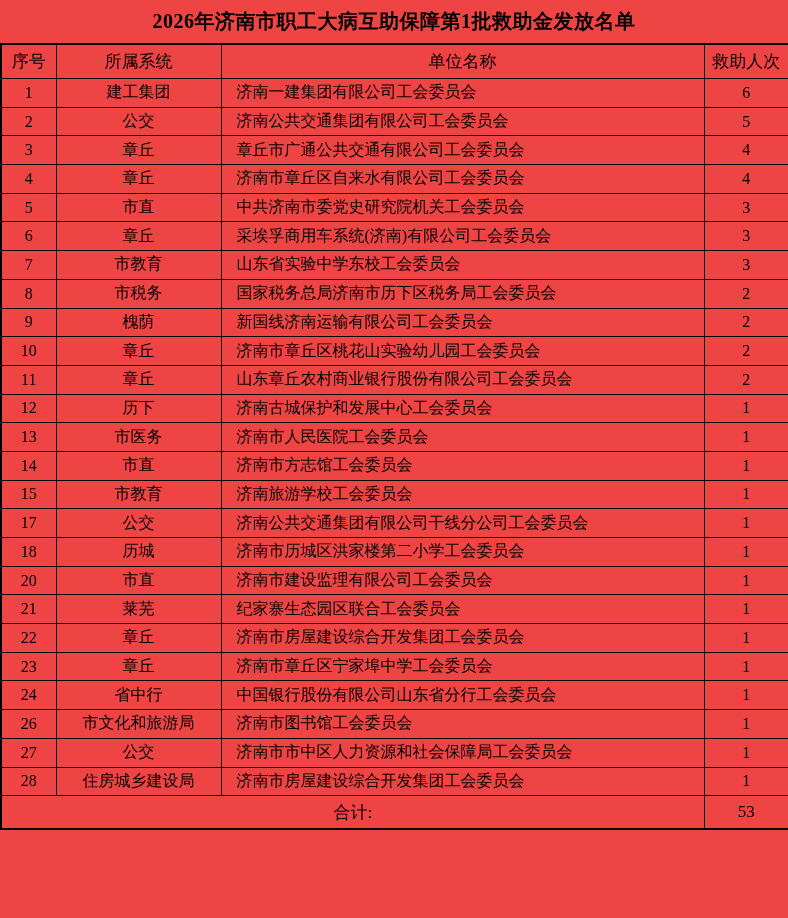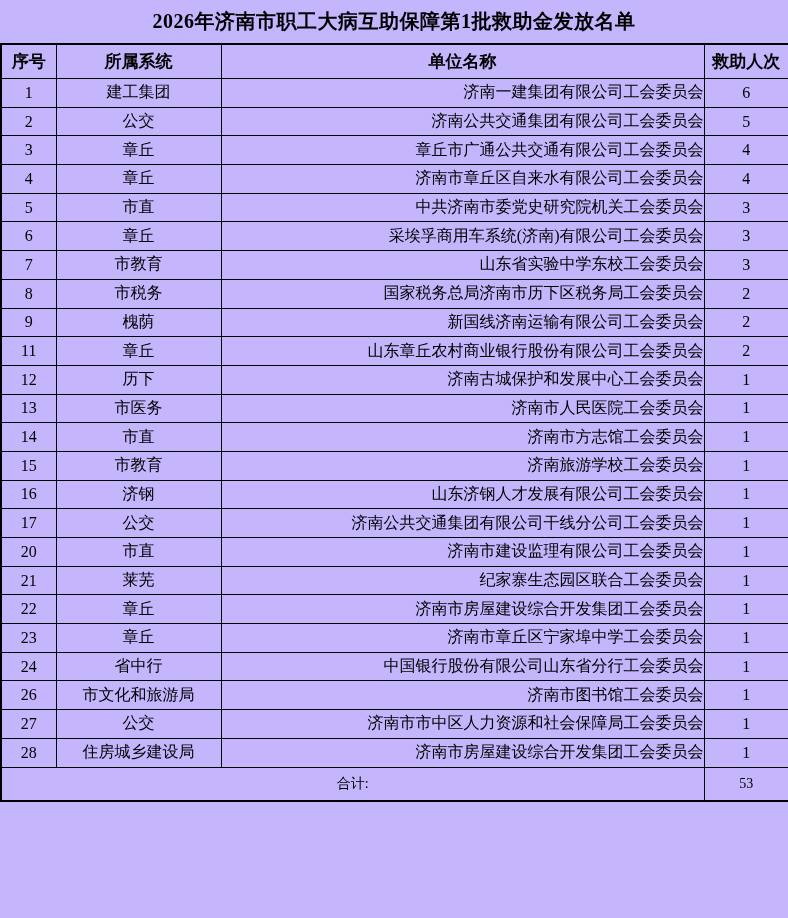--- a/index.html
+++ b/index.html
@@ -3,21 +3,21 @@
 <meta charset="utf-8">
 <style>
   html, body {
     margin: 0;
     padding: 0;
     background: #ffffff;
   }
   .page {
     width: 788px;
     height: 918px;
-    background: #c4b5fd;
+    background: #ef4444;
     color: #000000;
     font-family: "Liberation Serif", "DejaVu Serif", serif;
     overflow: hidden;
   }
   .doc-title {
     height: 43px;
     display: flex;
     align-items: center;
     justify-content: center;
     font-size: 20px;
@@ -34,34 +34,34 @@
     border: 1px solid #000000;
     text-align: center;
     vertical-align: middle;
     padding: 0;
     overflow: hidden;
     white-space: nowrap;
   }
   .aid-table thead th {
     height: 33px;
     font-size: 17px;
-    font-weight: bold;
+    font-weight: normal;
   }
   .aid-table tbody td {
     height: 27.7px;
     font-size: 16px;
     font-weight: normal;
   }
   .aid-table td.unit-cell {
-    text-align: right;
-    padding-left: 6px;
+    text-align: left;
+    padding-left: 15px;
   }
   .aid-table tfoot td {
     height: 32px;
-    font-size: 14px;
+    font-size: 17px;
   }
 </style>
 </head>
 <body>
 
 <div class="page">
 
   <div class="doc-title">2026年济南市职工大病互助保障第1批救助金发放名单</div>
 
   <table class="aid-table">
@@ -129,20 +129,26 @@
           <td class="unit-cell">国家税务总局济南市历下区税务局工会委员会</td>
           <td>2</td>
         </tr>
         <tr>
           <td>9</td>
           <td>槐荫</td>
           <td class="unit-cell">新国线济南运输有限公司工会委员会</td>
           <td>2</td>
         </tr>
         <tr>
+          <td>10</td>
+          <td>章丘</td>
+          <td class="unit-cell">济南市章丘区桃花山实验幼儿园工会委员会</td>
+          <td>2</td>
+        </tr>
+        <tr>
           <td>11</td>
           <td>章丘</td>
           <td class="unit-cell">山东章丘农村商业银行股份有限公司工会委员会</td>
           <td>2</td>
         </tr>
         <tr>
           <td>12</td>
           <td>历下</td>
           <td class="unit-cell">济南古城保护和发展中心工会委员会</td>
           <td>1</td>
@@ -159,29 +165,29 @@
           <td class="unit-cell">济南市方志馆工会委员会</td>
           <td>1</td>
         </tr>
         <tr>
           <td>15</td>
           <td>市教育</td>
           <td class="unit-cell">济南旅游学校工会委员会</td>
           <td>1</td>
         </tr>
         <tr>
-          <td>16</td>
-          <td>济钢</td>
-          <td class="unit-cell">山东济钢人才发展有限公司工会委员会</td>
-          <td>1</td>
-        </tr>
-        <tr>
           <td>17</td>
           <td>公交</td>
           <td class="unit-cell">济南公共交通集团有限公司干线分公司工会委员会</td>
+          <td>1</td>
+        </tr>
+        <tr>
+          <td>18</td>
+          <td>历城</td>
+          <td class="unit-cell">济南市历城区洪家楼第二小学工会委员会</td>
           <td>1</td>
         </tr>
         <tr>
           <td>20</td>
           <td>市直</td>
           <td class="unit-cell">济南市建设监理有限公司工会委员会</td>
           <td>1</td>
         </tr>
         <tr>
           <td>21</td>

